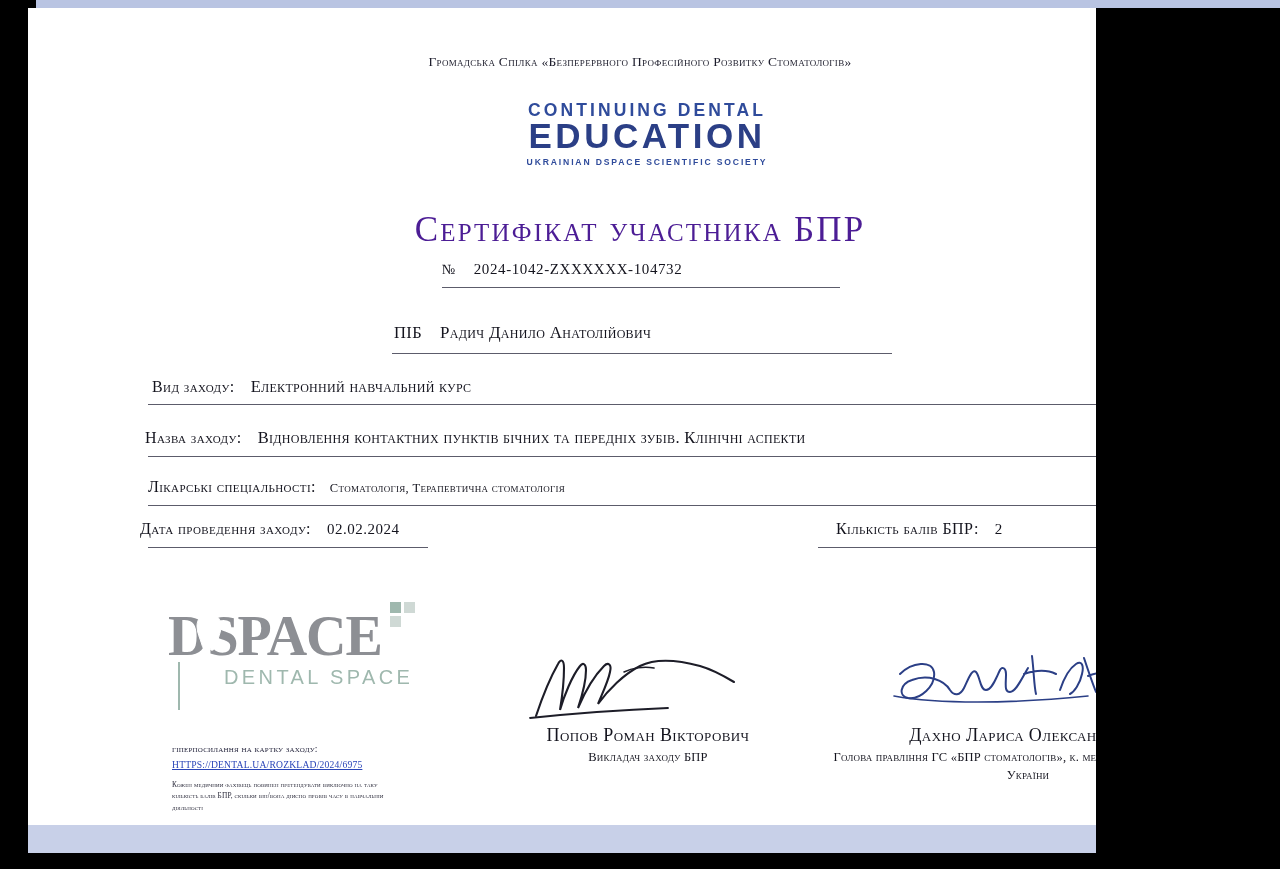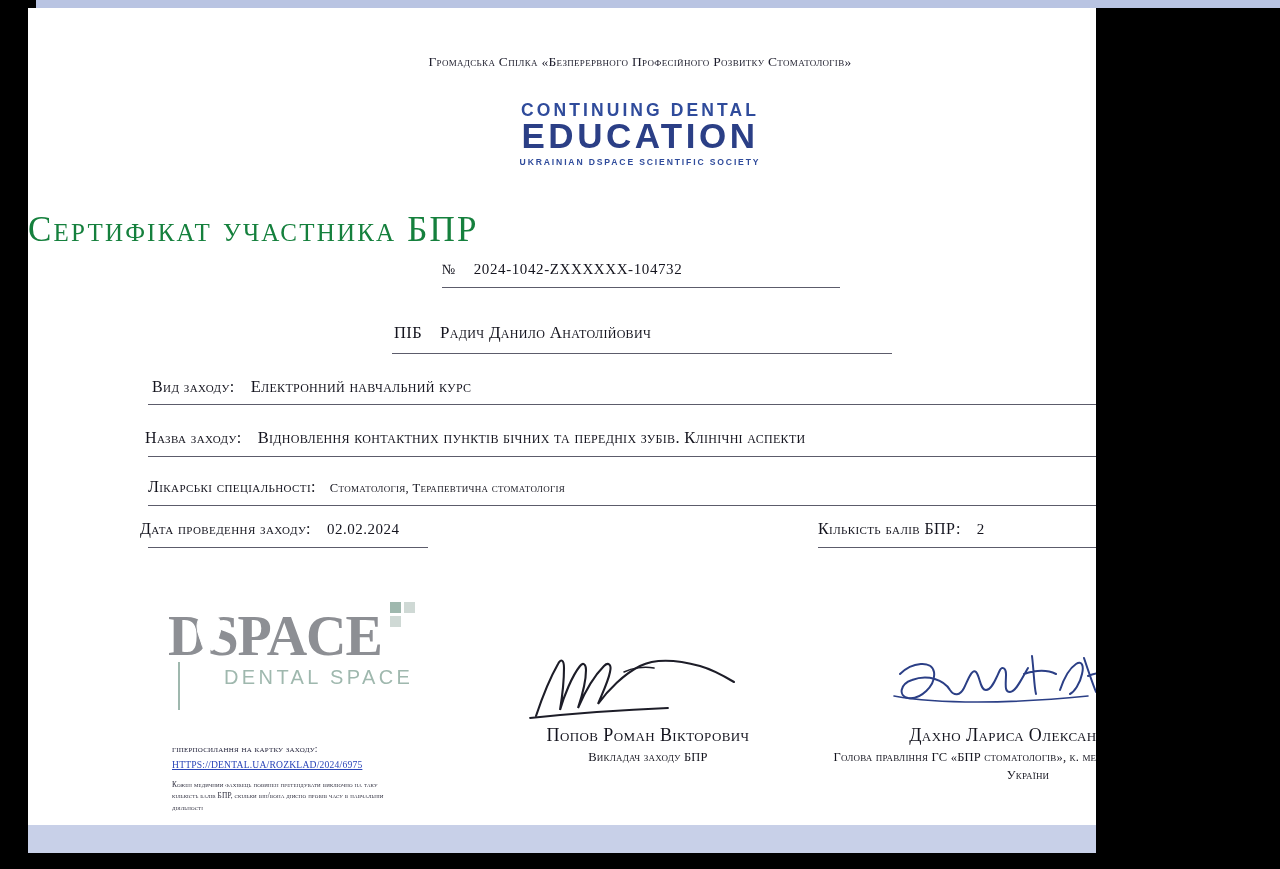--- a/index.html
+++ b/index.html
@@ -74,20 +74,21 @@
     color: #1c1c2b;
   }
 
   
   .logo {
     position: absolute;
     top: 92px;
     left: 0;
     width: 1224px;
     text-align: center;
+    padding-left: 7px;
   }
   .logo .l1 {
     font-family: "Liberation Sans", sans-serif;
     font-size: 17.5px;
     letter-spacing: 3.1px;
     color: #2f4b9b;
     font-weight: bold;
   }
   .logo .l2 {
     font-family: "Liberation Sans", sans-serif;
@@ -105,25 +106,26 @@
     color: #2f4b9b;
     font-weight: bold;
     margin-top: 3px;
   }
 
   .cert-title {
     position: absolute;
     top: 202px;
     left: 0;
     width: 1224px;
+    text-align: center;
     font-family: "Liberation Serif", serif;
     font-size: 35px;
     font-variant: small-caps;
     letter-spacing: 2.2px;
-    color: #15803d;
+    color: #4c1d95;
   }
 
   
   .field {
     position: absolute;
     font-family: "Liberation Serif", serif;
     color: #14141e;
   }
   .flabel {
     font-variant: small-caps;
@@ -168,21 +170,21 @@
   
   .row-spec { top: 470px; left: 120px; }
   .row-spec .fvalue { margin-left: 10px; font-size: 12.5px; }
   .ul-spec { top: 497px; left: 120px; width: 1022px; }
 
   
   .row-date { top: 512px; left: 112px; }
   .row-date .fvalue { margin-left: 12px; font-size: 15px; letter-spacing: 0.5px; }
   .ul-date { top: 539px; left: 120px; width: 280px; }
 
-  .row-points { top: 512px; left: 790px; }
+  .row-points { top: 512px; left: 808px; }
   .row-points .fvalue { margin-left: 12px; font-size: 15px; }
   .ul-points { top: 539px; left: 790px; width: 352px; }
 
   
   .dspace {
     position: absolute;
     left: 140px;
     top: 592px;
     width: 260px;
     height: 110px;

